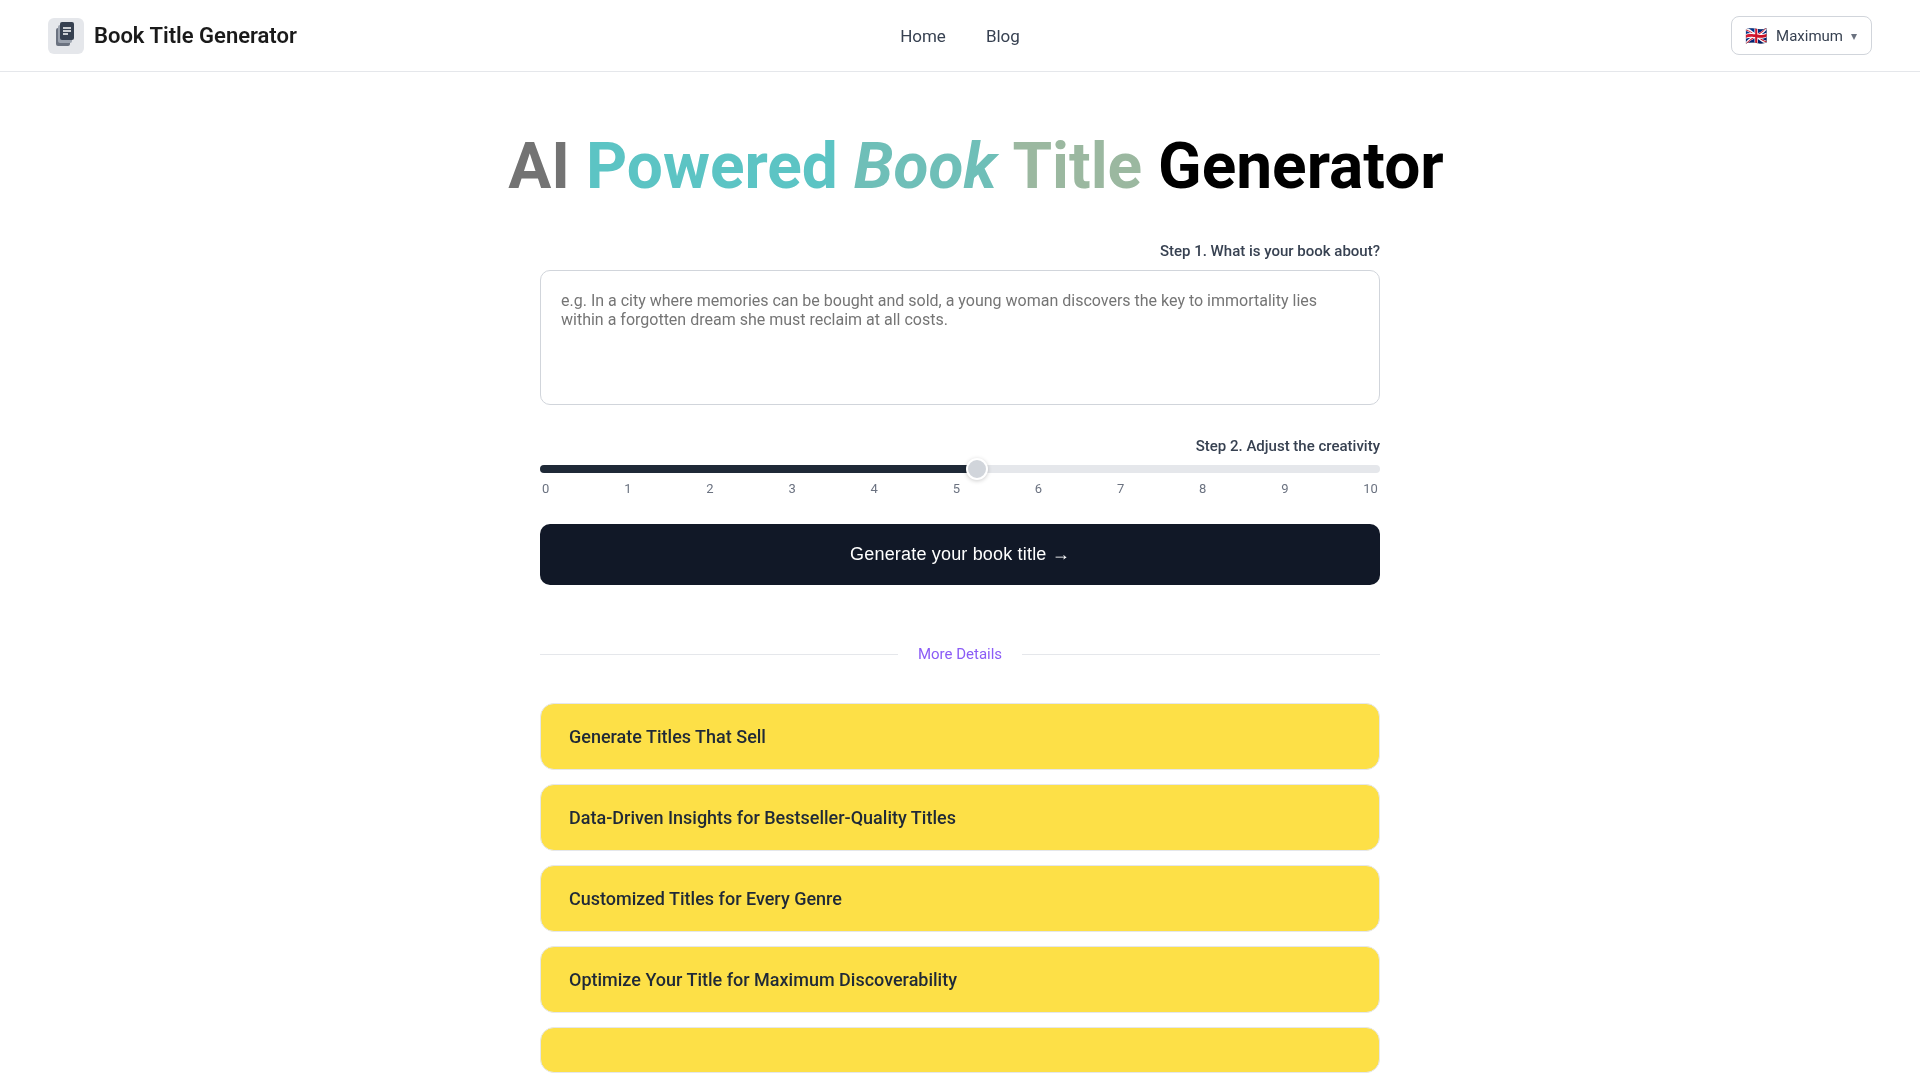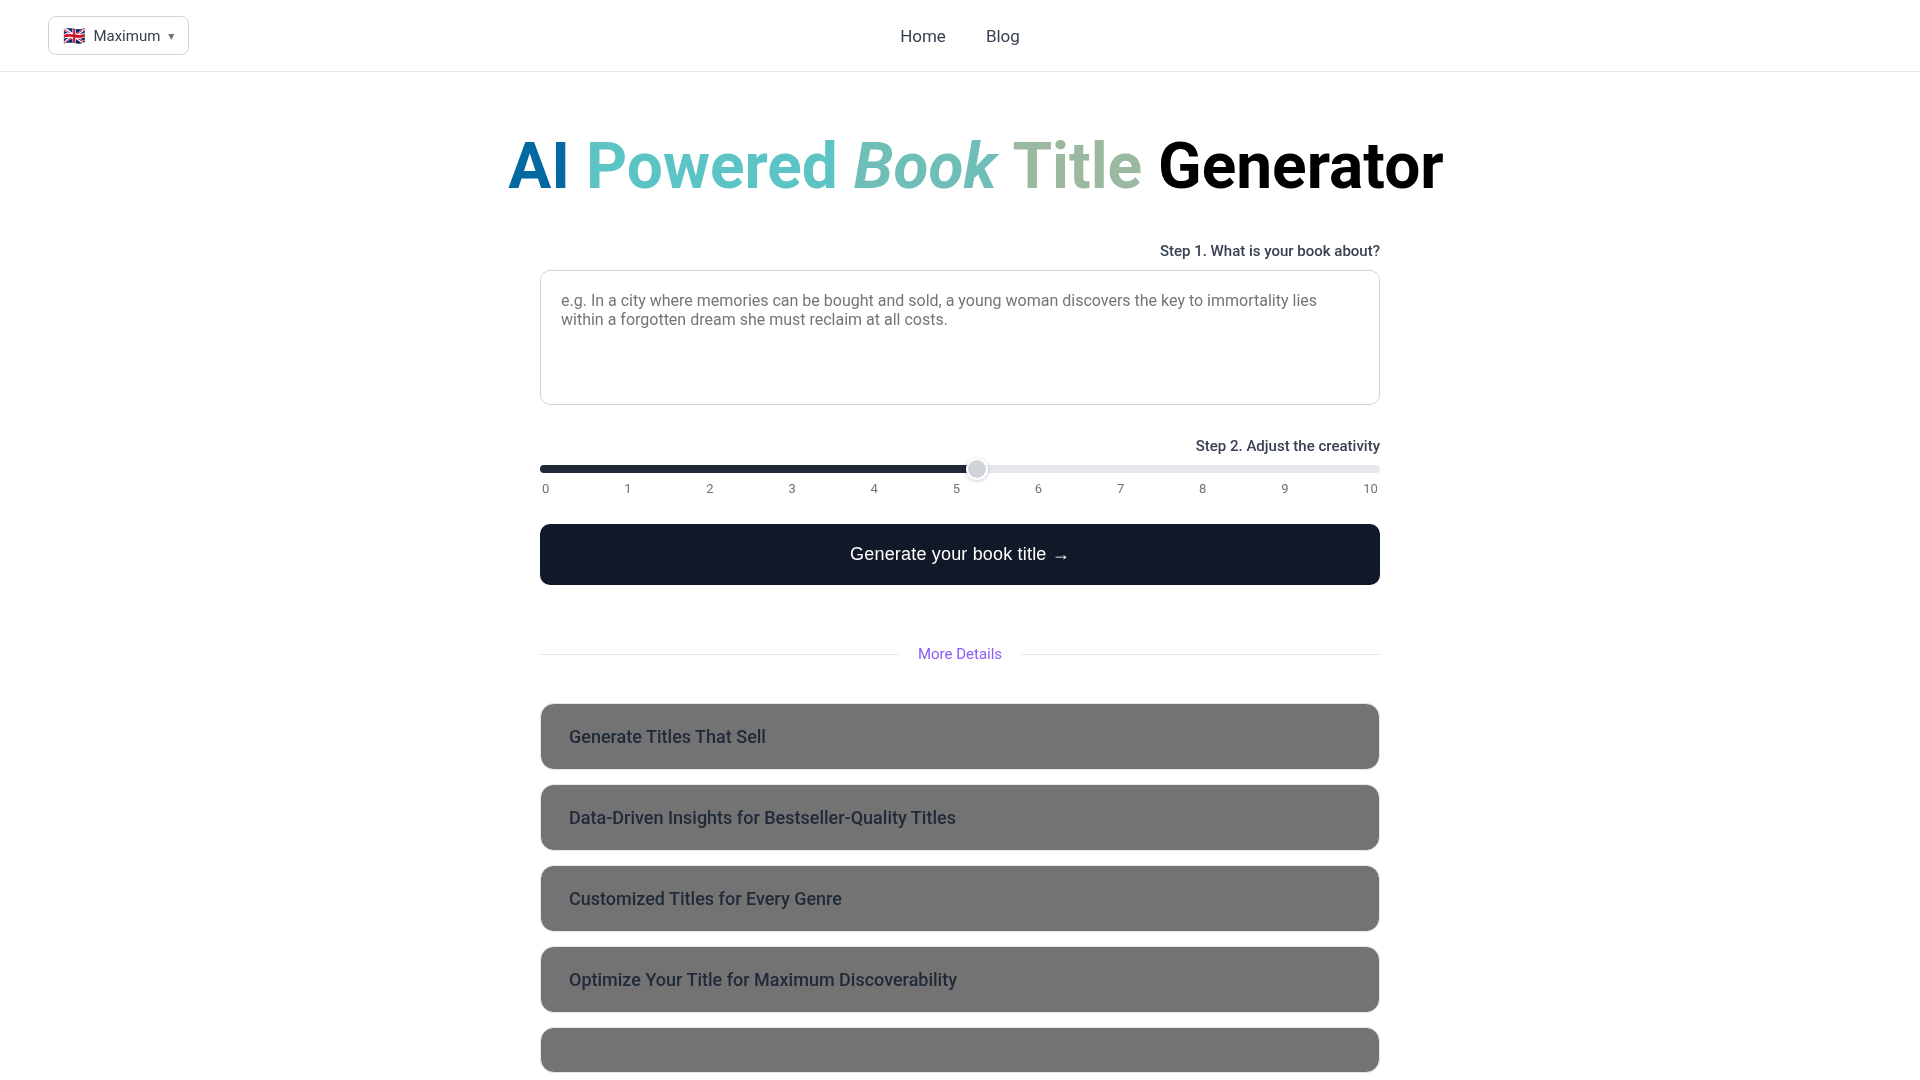--- a/index.html
+++ b/index.html
@@ -94,21 +94,21 @@
       margin-bottom: 12px;
       font-weight: 400;
     }
 
     .hero-title {
       font-size: 64px;
       font-weight: 700;
       line-height: 1.1;
     }
 
-    .hero-title .word-ai { color: #0369a1; margin-left: 32px; }
+    .hero-title .word-ai { color: #737373; margin-left: 32px; }
     .hero-title .word-powered { color: #5cc4c4; }
     .hero-title .word-book { color: #6fbfb8; font-style: italic; }
     .hero-title .word-title { color: #9bb8a0; }
     .hero-title .word-generator { color: #000000; }
 
     
     .form-section {
       max-width: 880px;
       margin: 0 auto;
       padding: 0 20px 60px;
@@ -226,37 +226,49 @@
     .details-section {
       max-width: 880px;
       margin: 0 auto;
       padding: 0 20px;
       display: flex;
       flex-direction: column;
       gap: 14px;
     }
 
     .detail-card {
-      background: #737373;
+      background: #fde047;
       border: 1px solid #e5e7eb;
       border-radius: 14px;
       padding: 22px 28px;
       cursor: pointer;
     }
 
     .detail-card-title {
       font-size: 18px;
       font-weight: 500;
       color: #1f2937;
     }
   </style>
 </head>
 <body>
 
 <header class="header">
+  <div class="logo-area">
+    <svg class="logo-icon" viewBox="0 0 36 36" fill="none" xmlns="http://www.w3.org/2000/svg">
+      <rect width="36" height="36" rx="6" fill="#e5e7eb"></rect>
+      <rect x="8" y="10" width="14" height="18" rx="2" fill="#6b7280"></rect>
+      <rect x="10" y="7" width="14" height="18" rx="2" fill="#9ca3af"></rect>
+      <rect x="12" y="4" width="14" height="18" rx="2" fill="#374151"></rect>
+      <line x1="15" y1="10" x2="23" y2="10" stroke="#fff" stroke-width="1.5"></line>
+      <line x1="15" y1="13" x2="23" y2="13" stroke="#fff" stroke-width="1.5"></line>
+      <line x1="15" y1="16" x2="20" y2="16" stroke="#fff" stroke-width="1.5"></line>
+    </svg>
+    <span class="logo-title">Book Title Generator</span>
+  </div>
 
   <nav class="nav-links">
     <a class="nav-link">Home</a>
     <a class="nav-link">Blog</a>
   </nav>
 
   <div class="lang-selector">
     <span class="flag">🇬🇧</span>
     <span>Maximum</span>
     <span class="chevron">▾</span>

